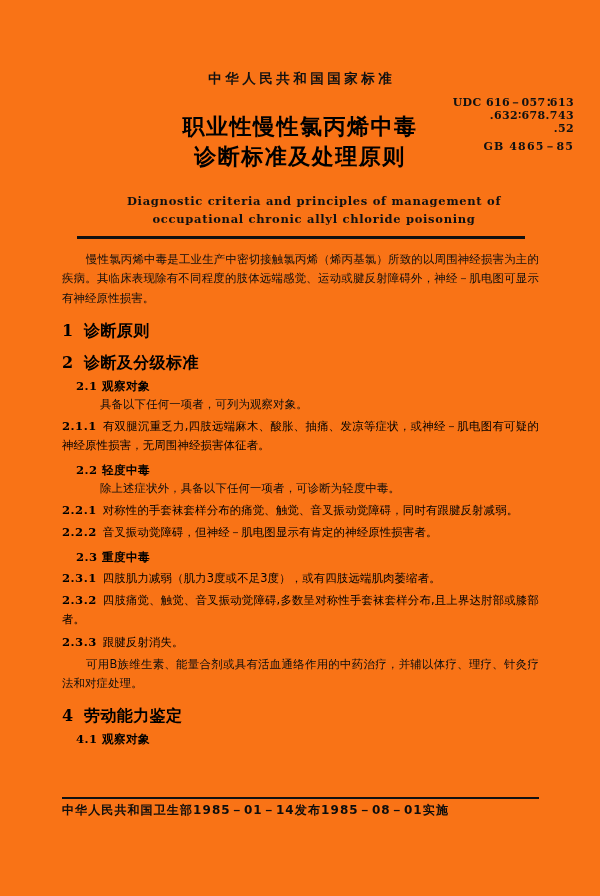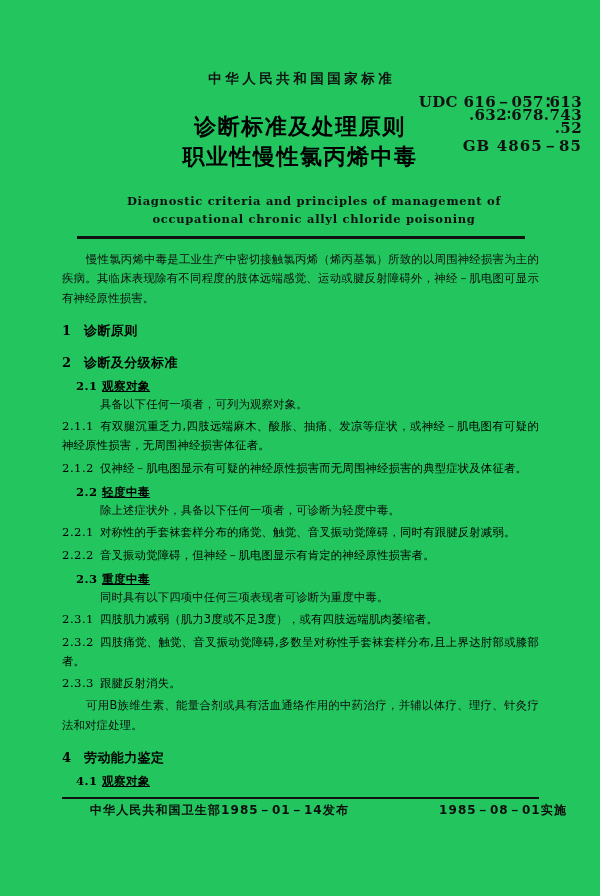--- a/index.html
+++ b/index.html
@@ -10,21 +10,21 @@
   }
   body {
     font-family: "DejaVu Sans", "Liberation Sans", sans-serif;
     color: #000000;
   }
   .page {
     position: relative;
     width: 600px;
     height: 896px;
     margin: 0 auto;
-    background: #22c55e;
+    background: #f97316;
     overflow: hidden;
     box-sizing: border-box;
   }
 
   
   .header {
     position: absolute;
     left: 0;
     top: 70px;
     width: 600px;
@@ -58,24 +58,24 @@
     font-weight: bold;
     letter-spacing: 0.7px;
     line-height: 18px;
     color: #111;
     padding-left: 28px;
   }
 
   
   .codeblock {
     position: absolute;
-    right: 18px;
+    right: 26px;
     top: 96px;
     font-family: "DejaVu Serif", "Liberation Serif", serif;
-    font-size: 15px;
+    font-size: 11px;
     font-weight: bold;
     line-height: 13px;
     text-align: right;
     letter-spacing: 0.4px;
     color: #111;
     white-space: nowrap;
   }
   .codeblock .udc-l1 { }
   .codeblock .udc-l2 { }
   .codeblock .udc-l3 { }
@@ -115,95 +115,92 @@
     text-align: justify;
     text-justify: inter-ideograph;
     color: #0d0d0d;
     letter-spacing: 0.15px;
   }
   .para.indent {
     text-indent: 24px;
   }
   .sec {
     margin-top: 14px;
-    font-size: 13px;
+    font-size: 16px;
     font-weight: bold;
     line-height: 18px;
     letter-spacing: 0.4px;
   }
   .sec .num {
     display: inline-block;
     min-width: 22px;
     font-family: "DejaVu Serif", "Liberation Serif", serif;
   }
   .sub {
     margin-top: 5px;
     padding-left: 14px;
     font-size: 11.6px;
     font-weight: bold;
     line-height: 18px;
     letter-spacing: 0.4px;
-    text-decoration: underline;
   }
   .sub .num {
     display: inline-block;
     min-width: 26px;
     font-family: "DejaVu Serif", "Liberation Serif", serif;
   }
   .item {
     margin-top: 3px;
     font-size: 11.4px;
     line-height: 19.3px;
     text-align: justify;
     text-justify: inter-ideograph;
     letter-spacing: 0.15px;
   }
   .item .num {
     font-family: "DejaVu Serif", "Liberation Serif", serif;
-    font-weight: normal;
+    font-weight: bold;
     font-size: 11.6px;
     letter-spacing: 0.5px;
     margin-right: 6px;
   }
   .para-after-sec {
     margin-top: 3px;
   }
   .item-indent {
     padding-left: 14px;
   }
 
   
   .footer {
     position: absolute;
     left: 62px;
     top: 802px;
     width: 477px;
     display: flex;
-    justify-content: space-between;
     align-items: baseline;
     font-size: 12px;
     font-weight: bold;
     letter-spacing: 1.1px;
     color: #0d0d0d;
-    margin-left: 28px;
   }
   .footer .left, .footer .right {
     white-space: nowrap;
   }
 </style>
 </head>
 <body>
 
 <div class="page">
 
   <div class="header">
     <div class="std-authority">中华人民共和国国家标准</div>
     <div class="title-zh">
+      <div class="line">职业性慢性氯丙烯中毒</div>
       <div class="line">诊断标准及处理原则</div>
-      <div class="line">职业性慢性氯丙烯中毒</div>
     </div>
     <div class="title-en">
       <div class="line">Diagnostic criteria and principles of management of</div>
       <div class="line">occupational chronic allyl chloride poisoning</div>
     </div>
   </div>
 
   <div class="codeblock">
     <div class="udc-l1">UDC 616－057∶613</div>
     <div class="udc-l2">.632∶678.743</div>
@@ -225,39 +222,35 @@
       <span class="num">2</span><span>诊断及分级标准</span>
     </div>
 
     <div class="sub">
       <span class="num">2.1</span><span>观察对象</span>
     </div>
     <div class="para indent item-indent">具备以下任何一项者，可列为观察对象。</div>
     <div class="item">
       <span class="num">2.1.1</span><span>有双腿沉重乏力,四肢远端麻木、酸胀、抽痛、发凉等症状，或神经－肌电图有可疑的神经原性损害，无周围神经损害体征者。</span>
     </div>
-    <div class="item">
-      <span class="num">2.1.2</span><span>仅神经－肌电图显示有可疑的神经原性损害而无周围神经损害的典型症状及体征者。</span>
-    </div>
 
     <div class="sub">
       <span class="num">2.2</span><span>轻度中毒</span>
     </div>
     <div class="para indent item-indent">除上述症状外，具备以下任何一项者，可诊断为轻度中毒。</div>
     <div class="item">
       <span class="num">2.2.1</span><span>对称性的手套袜套样分布的痛觉、触觉、音叉振动觉障碍，同时有跟腱反射减弱。</span>
     </div>
     <div class="item">
       <span class="num">2.2.2</span><span>音叉振动觉障碍，但神经－肌电图显示有肯定的神经原性损害者。</span>
     </div>
 
     <div class="sub">
       <span class="num">2.3</span><span>重度中毒</span>
     </div>
-    <div class="para indent item-indent">同时具有以下四项中任何三项表现者可诊断为重度中毒。</div>
     <div class="item">
       <span class="num">2.3.1</span><span>四肢肌力减弱（肌力3度或不足3度），或有四肢远端肌肉萎缩者。</span>
     </div>
     <div class="item">
       <span class="num">2.3.2</span><span>四肢痛觉、触觉、音叉振动觉障碍,多数呈对称性手套袜套样分布,且上界达肘部或膝部者。</span>
     </div>
     <div class="item">
       <span class="num">2.3.3</span><span>跟腱反射消失。</span>
     </div>
 

